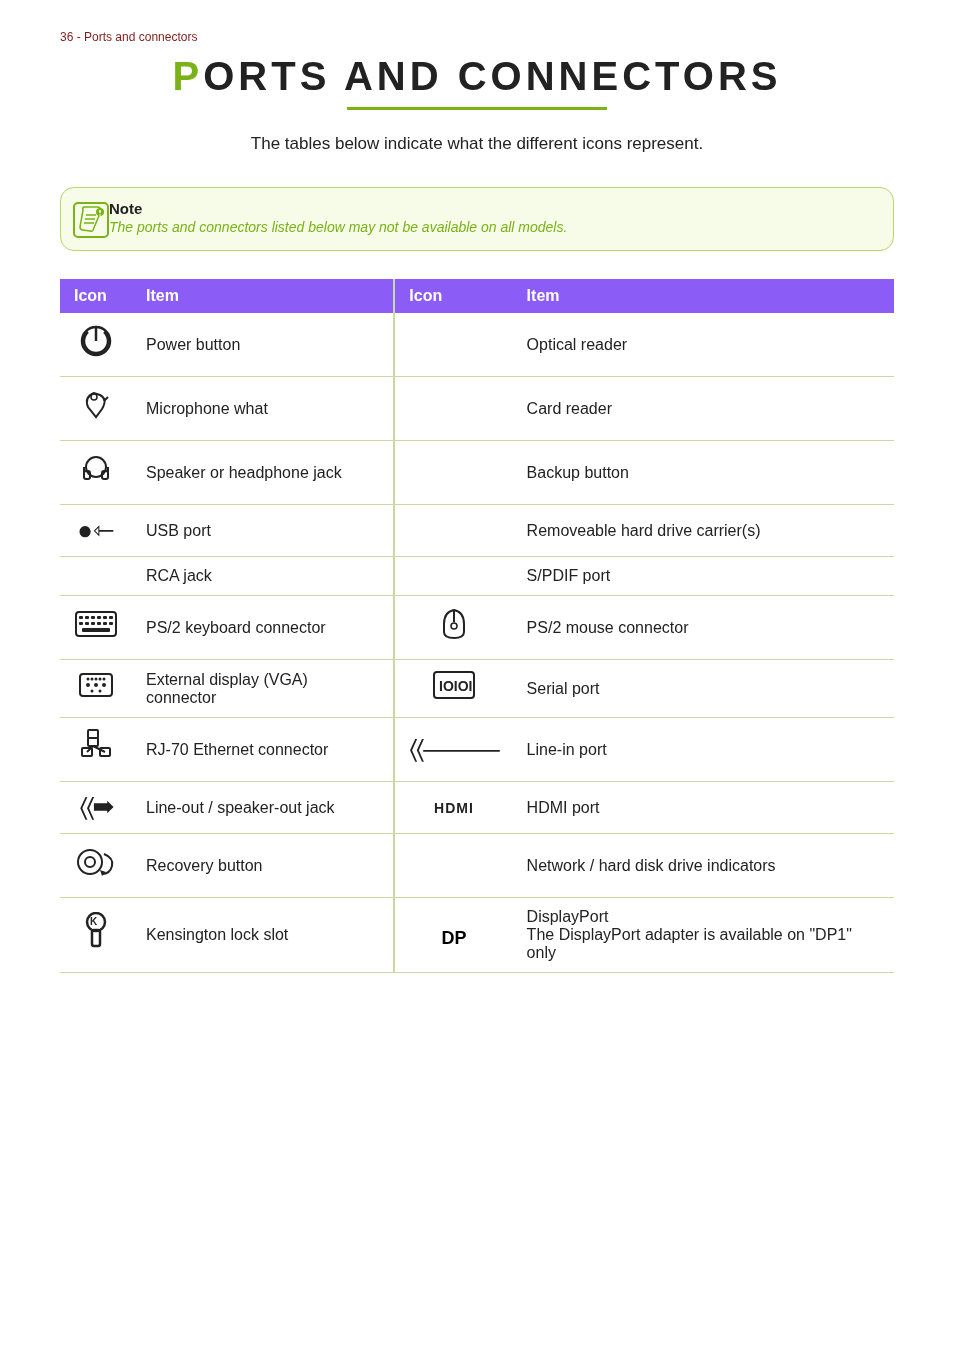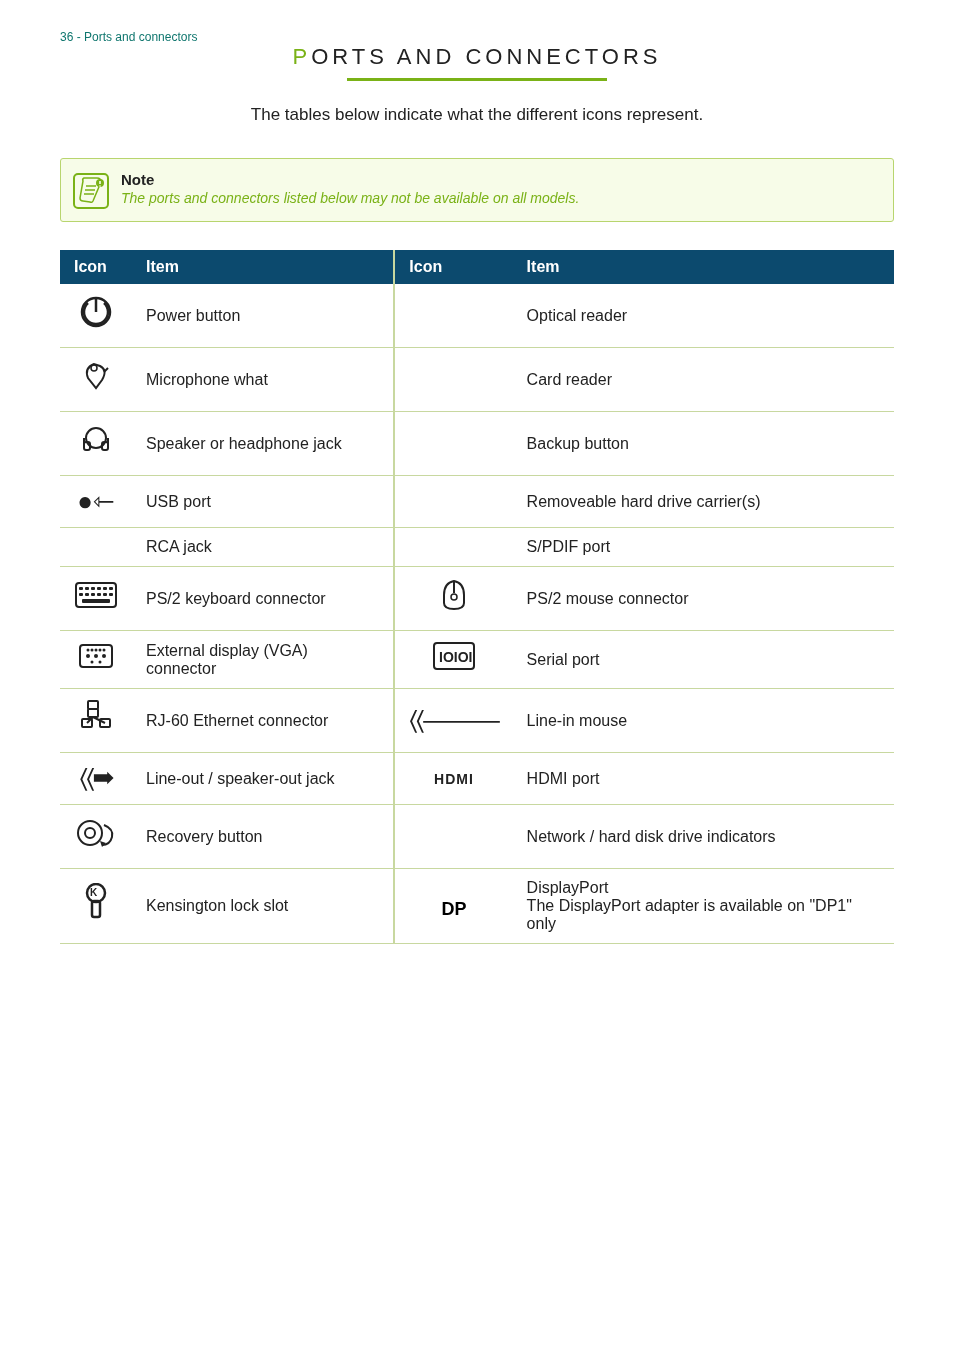--- a/index.html
+++ b/index.html
@@ -6,26 +6,27 @@
     body {
       font-family: Arial, sans-serif;
       background: #fff;
       color: #222;
       width: 954px;
       min-height: 1352px;
       padding: 30px 60px 40px 60px;
     }
     .page-label {
       font-size: 12px;
-      color: #0f766e;
+      color: #7f1d1d;
+      margin-bottom: 10px;
     }
     .page-title {
       text-align: center;
-      font-size: 22px;
-      font-weight: normal;
+      font-size: 40px;
+      font-weight: bold;
       letter-spacing: 4px;
       text-transform: uppercase;
       color: #222;
       margin-bottom: 8px;
     }
     .page-title span.first-letter {
       color: #7ab217;
     }
     .title-underline {
       width: 260px;
@@ -33,26 +34,25 @@
       background: #7ab217;
       margin: 0 auto 24px auto;
     }
     .intro-text {
       font-size: 17px;
       margin-bottom: 33px;
       text-align: center;
     }
     .note-box {
       border: 1px solid #b8d56e;
-      border-radius: 3px;
+      border-radius: 14px;
       background: #f7fce8;
       padding: 12px 16px 12px 12px;
       display: flex;
       align-items: flex-start;
-      gap: 12px;
       margin-bottom: 28px;
     }
     .note-icon {
       width: 36px;
       height: 36px;
       flex-shrink: 0;
       margin-top: 2px;
     }
     .note-content .note-title {
       font-weight: bold;
@@ -65,21 +65,21 @@
       color: #7ab217;
       font-size: 14px;
     }
     
     .icon-table {
       width: 100%;
       border-collapse: collapse;
       font-size: 15px;
     }
     .icon-table th {
-      background: #0c4a6e;
+      background: #8b5cf6;
       color: #fff;
       font-weight: bold;
       padding: 8px 14px;
       text-align: left;
       font-size: 16px;
     }
     .icon-table td {
       padding: 10px 14px;
       vertical-align: middle;
       border-bottom: 1px solid #c8d8a0;
@@ -234,23 +234,23 @@
       </tr>
       <tr>
         <td class="icon-cell"><svg width="36" height="36" viewBox="0 0 36 36">
             <rect x="10" y="2" width="10" height="8" rx="1" fill="none" stroke="#222" stroke-width="2"></rect>
             <rect x="10" y="10" width="10" height="8" rx="1" fill="none" stroke="#222" stroke-width="2"></rect>
             <rect x="4" y="20" width="10" height="8" rx="1" fill="none" stroke="#222" stroke-width="2"></rect>
             <rect x="22" y="20" width="10" height="8" rx="1" fill="none" stroke="#222" stroke-width="2"></rect>
             <line x1="15" y1="18" x2="9" y2="24" stroke="#222" stroke-width="2"></line>
             <line x1="15" y1="18" x2="27" y2="24" stroke="#222" stroke-width="2"></line>
           </svg></td>
-        <td class="item-cell">RJ-60 Ethernet connector</td>
+        <td class="item-cell">RJ-70 Ethernet connector</td>
         <td class="icon-cell col-divider"><span style="font-size:26px; letter-spacing:-2px;">〈〈⸻</span></td>
-        <td class="item-cell" style="white-space: pre-line;">Line-in mouse</td>
+        <td class="item-cell" style="white-space: pre-line;">Line-in port</td>
       </tr>
       <tr>
         <td class="icon-cell"><span style="font-size:26px; letter-spacing:-2px;">〈〈➡</span></td>
         <td class="item-cell">Line-out / speaker-out jack</td>
         <td class="icon-cell col-divider" style="font-size: 14px;"><span style="font-size:14px; font-weight:bold; letter-spacing:1px; color:#222;">HDMI</span></td>
         <td class="item-cell" style="white-space: pre-line;">HDMI port</td>
       </tr>
       <tr>
         <td class="icon-cell"><svg width="40" height="36" viewBox="0 0 40 36">
             <circle cx="14" cy="18" r="12" fill="none" stroke="#222" stroke-width="2"></circle>

